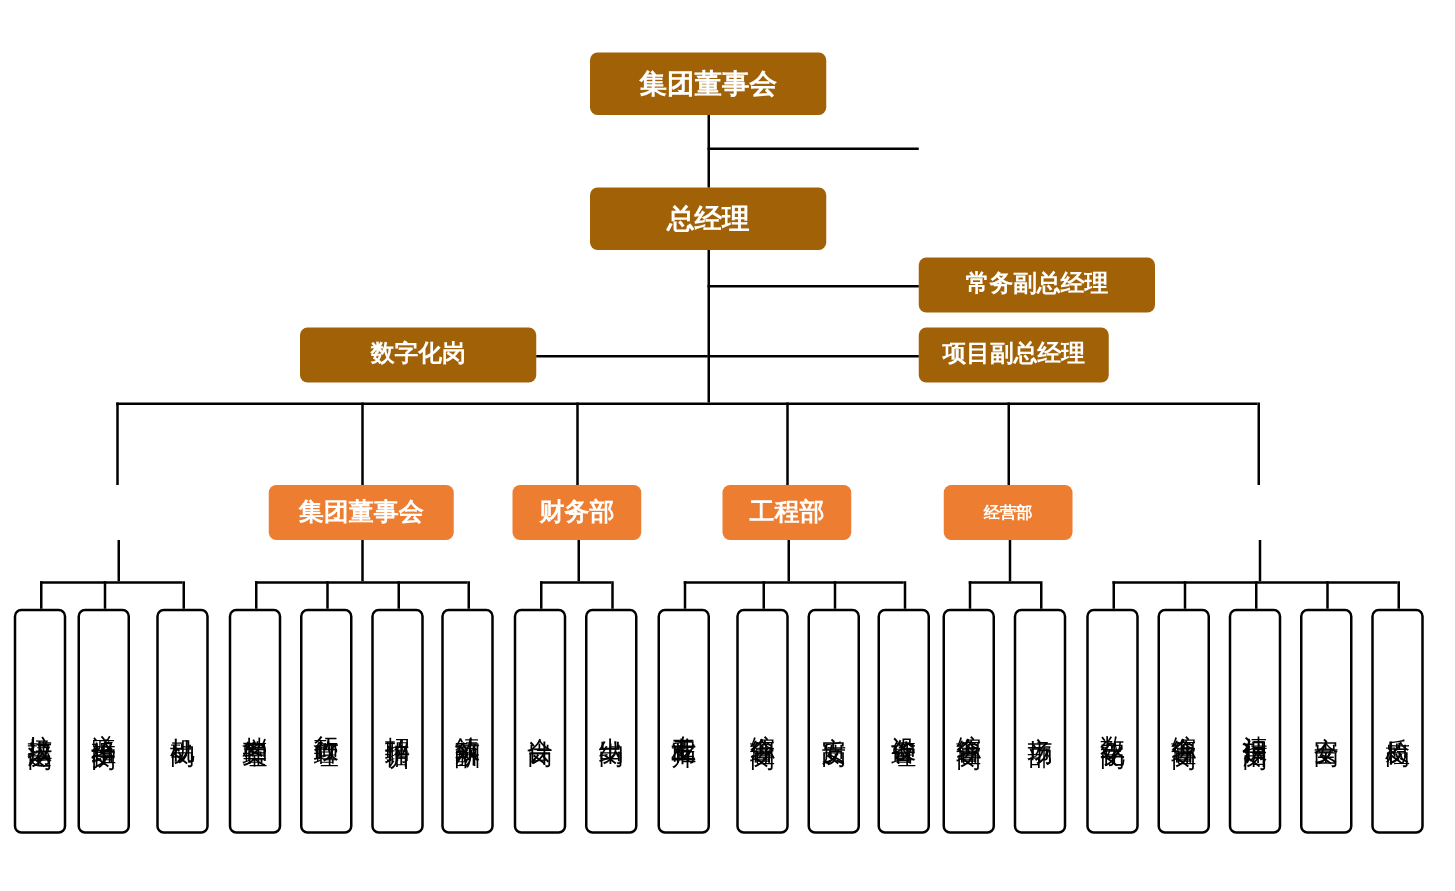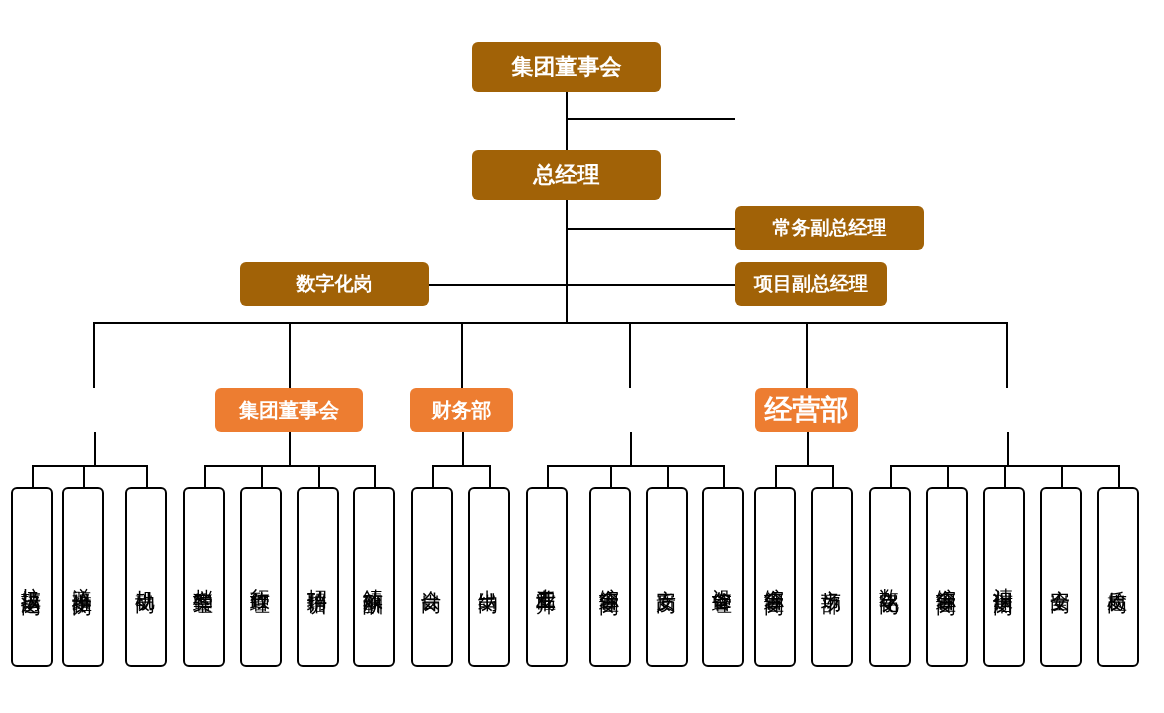--- a/index.html
+++ b/index.html
@@ -35,21 +35,22 @@
 <body>
 
 <div id="chart">
     <div class="node blue" style="left: 472px; top: 42px; width: 189px; height: 50px; font-size: 22px;">集团董事会</div>
     <div class="node blue" style="left: 472px; top: 150px; width: 189px; height: 50px; font-size: 22px;">总经理</div>
     <div class="node blue" style="left: 735px; top: 206px; width: 189px; height: 44px; font-size: 19px;">常务副总经理</div>
     <div class="node blue" style="left: 240px; top: 262px; width: 189px; height: 44px; font-size: 19px;">数字化岗</div>
     <div class="node blue" style="left: 735px; top: 262px; width: 152px; height: 44px; font-size: 19px;">项目副总经理</div>
     <div class="node orange" style="left: 215px; top: 388px; width: 148px; height: 44px; font-size: 20px;">集团董事会</div>
     <div class="node orange" style="left: 410px; top: 388px; width: 103px; height: 44px; font-size: 20px; text-align: right;">财务部</div>
-    <div class="node orange" style="left: 755px; top: 388px; width: 103px; height: 44px; font-size: 28px;">经营部</div>
+    <div class="node orange" style="left: 578px; top: 388px; width: 103px; height: 44px; font-size: 20px;">工程部</div>
+    <div class="node orange" style="left: 755px; top: 388px; width: 103px; height: 44px; font-size: 13px;">经营部</div>
     <div class="leaf" style="left: 11px; top: 487px; width: 42px; height: 180px; font-size: 20px;">垃圾清运岗</div>
     <div class="leaf" style="left: 62px; top: 487px; width: 42px; height: 180px; font-size: 20px;">道路维护岗</div>
     <div class="leaf" style="left: 125px; top: 487px; width: 42px; height: 180px; font-size: 20px;">机动岗</div>
     <div class="leaf" style="left: 183px; top: 487px; width: 42px; height: 180px; font-size: 20px;">档案管理</div>
     <div class="leaf" style="left: 240px; top: 487px; width: 42px; height: 180px; font-size: 20px;">行政管理</div>
     <div class="leaf" style="left: 297px; top: 487px; width: 42px; height: 180px; font-size: 20px;">招聘培训</div>
     <div class="leaf" style="left: 353px; top: 487px; width: 42px; height: 180px; font-size: 20px;">绩效薪酬</div>
     <div class="leaf" style="left: 411px; top: 487px; width: 42px; height: 180px; font-size: 20px;">会计岗</div>
     <div class="leaf" style="left: 468px; top: 487px; width: 42px; height: 180px; font-size: 20px;">出纳岗</div>
     <div class="leaf" style="left: 526px; top: 487px; width: 42px; height: 180px; font-size: 20px;">专业工程师</div>

